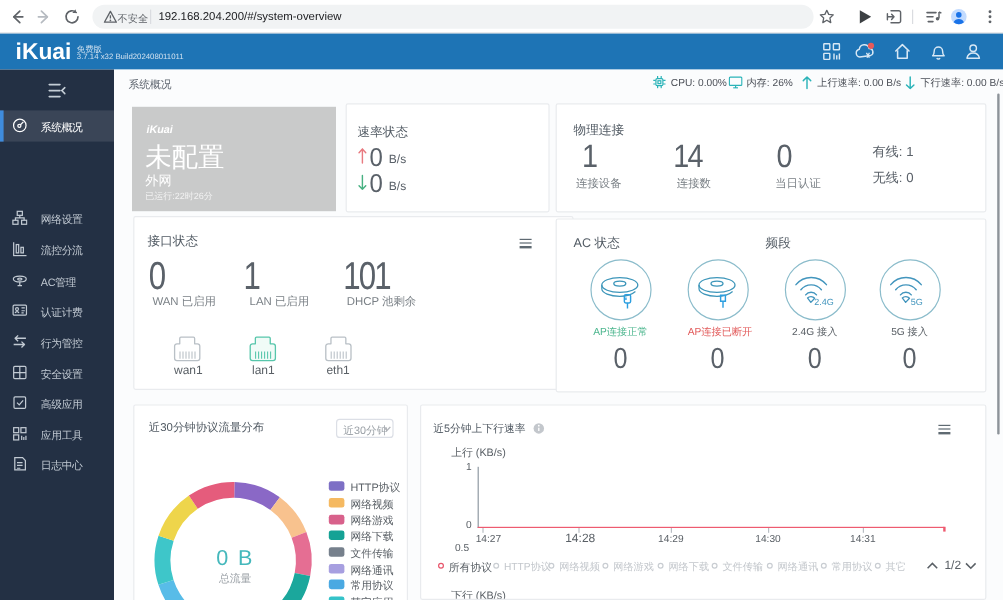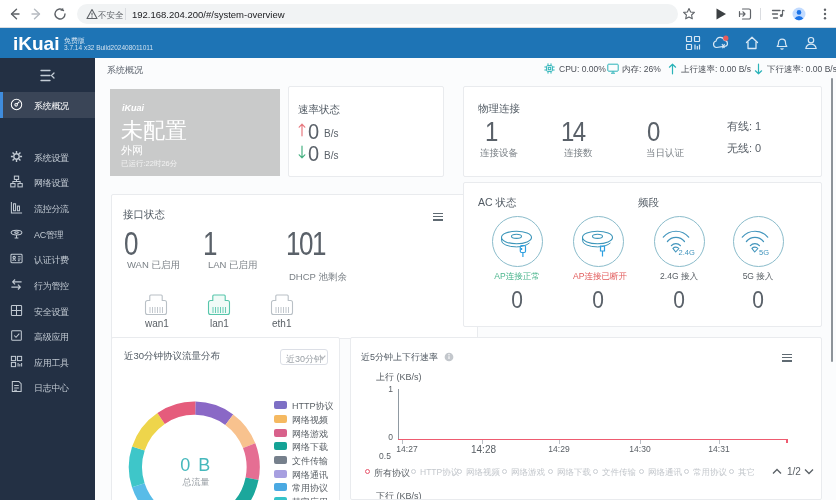--- a/index.html
+++ b/index.html
@@ -137,29 +137,20 @@
   <div class="mi" style="top:34.3px;">
       <svg viewBox="0 0 14 14">
         <g stroke="#fff" stroke-width="1.1" fill="none">
           <circle cx="7" cy="7" r="5.6"></circle>
           <circle cx="6.6" cy="7.4" r="1.4"></circle>
           <path d="M7.6 6.4 L10.2 3.8"></path>
         </g>
       </svg>
       <span style="color:#fff;">系统概况</span>
     </div>
-  <div class="mi" style="top:85.6px;">
-      <svg viewBox="0 0 14 14">
-        <g stroke="#c2cad3" stroke-width="1.5" fill="none">
-          <circle cx="7" cy="7" r="2.9"></circle>
-          <path d="M7 1 v2.2 M7 10.8 v2.2 M1 7 h2.2 M10.8 7 h2.2 M2.75 2.75 l1.6 1.6 M9.65 9.65 l1.6 1.6 M11.25 2.75 L9.65 4.35 M4.35 9.65 L2.75 11.25"></path>
-        </g>
-      </svg>
-      <span>系统设置</span>
-    </div>
   <div class="mi" style="top:136.9px;">
       <svg viewBox="0 0 14 14">
         <g stroke="#c2cad3" stroke-width="1.1" fill="none">
           <path d="M1.5 1 v12 h11.5"></path>
           <rect x="3.8" y="3" width="2.2" height="7.5"></rect>
           <rect x="8" y="5.5" width="2.2" height="5"></rect>
         </g>
       </svg>
       <span>流控分流</span>
     </div>
@@ -273,21 +264,21 @@
 
 <div class="abs" style="left:831px;top:78px;width:2px;height:284px;background:#8d9399;border-radius:1px;"></div>
 
 <div class="abs" style="left:110px;top:89px;width:170px;height:87px;background:#c9caca;">
   <div class="abs" style="left:12px;top:14px;font-size:9px;color:#fff;font-weight:bold;font-style:italic;">iKuai</div>
   <div class="abs" style="left:11px;top:27px;font-size:22px;color:#fff;">未配置</div>
   <div class="abs" style="left:11px;top:54px;font-size:11px;color:#fff;">外网</div>
   <div class="abs" style="left:11px;top:70px;font-size:7.5px;color:#f2f2f2;">已运行:22时26分</div>
 </div>
 
-<div class="card" style="left:288px;top:86px;width:156px;height:91px;">
+<div class="card" style="left:288px;top:86px;width:170px;height:91px;">
   <div class="ctitle" style="left:9px;top:16px;">速率状态</div>
   <svg class="abs" style="left:9px;top:36px;" width="8" height="14" viewBox="0 0 8 14">
       <path d="M4 1.2 V12.8 M1.2 4.2 L4 1.2 L6.8 4.2" stroke="#e87a80" stroke-width="1.2" fill="none" stroke-linecap="round" stroke-linejoin="round"></path>
     </svg>
   <div class="abs" style="left:19px;top:33px;font-size:20px;color:#5a6169;transform:scale(1,1.08);transform-origin:0 0;">0</div>
   <div class="abs" style="left:35px;top:41px;font-size:10px;color:#5a6169;">B/s</div>
   <svg class="abs" style="left:9px;top:58px;" width="8" height="14" viewBox="0 0 8 14">
       <path d="M4 1.2 V12.8 M1.2 9.8 L4 12.8 L6.8 9.8" stroke="#47b182" stroke-width="1.2" fill="none" stroke-linecap="round" stroke-linejoin="round"></path>
     </svg>
   <div class="abs" style="left:19px;top:55px;font-size:20px;color:#5a6169;transform:scale(1,1.08);transform-origin:0 0;">0</div>
@@ -299,33 +290,33 @@
   <div class="abs" style="left:21px;top:29px;font-size:24px;color:#5a6169;transform:scale(1,1.12);transform-origin:0 0;">1</div>
   <div class="numlbl" style="left:16px;top:60px;">连接设备</div>
   <div class="abs" style="left:97px;top:29px;font-size:24px;color:#5a6169;letter-spacing:-1.5px;transform:scale(1,1.12);transform-origin:0 0;">14</div>
   <div class="numlbl" style="left:100px;top:60px;">连接数</div>
   <div class="abs" style="left:183px;top:29px;font-size:24px;color:#5a6169;transform:scale(1,1.12);transform-origin:0 0;">0</div>
   <div class="numlbl" style="left:182px;top:60px;">当日认证</div>
   <div class="abs" style="left:263px;top:32px;font-size:11px;color:#5a6169;">有线: 1</div>
   <div class="abs" style="left:263px;top:54px;font-size:11px;color:#5a6169;">无线: 0</div>
 </div>
 
-<div class="card" style="left:111px;top:194px;width:367px;height:145px;">
+<div class="card" style="left:111px;top:180px;width:367px;height:145px;">
   <div class="ctitle" style="left:11px;top:13px;">接口状态</div>
   <div class="ham" style="left:321px;top:18px;">
       <i></i>
       <i></i>
       <i></i>
     </div>
   <div class="bignum" style="left:12px;top:30px;">0</div>
   <div class="numlbl" style="left:15px;top:64px;">WAN 已启用</div>
   <div class="bignum" style="left:91px;top:30px;">1</div>
   <div class="numlbl" style="left:96px;top:64px;">LAN 已启用</div>
   <div class="bignum" style="left:174px;top:30px;">101</div>
-  <div class="numlbl" style="left:177px;top:64px;margin-top:12px;">DHCP 池剩余</div>
+  <div class="numlbl" style="left:177px;top:64px;">DHCP 池剩余</div>
   <div id="ports">
     <svg class="abs" style="left:31px;top:98px;" width="26" height="23" viewBox="0 0 26 23">
         <g stroke="#b9c0c6" stroke-width="1.1" fill="none" stroke-linejoin="round">
           <path d="M4.5 21.5 a2 2 0 0 1 -2 -2 V9.5 a2 2 0 0 1 2 -2 H6.8 V3 a1 1 0 0 1 1 -1 H18.2 a1 1 0 0 1 1 1 V7.5 H21.5 a2 2 0 0 1 2 2 V19.5 a2 2 0 0 1 -2 2 z"></path>
           <path d="M7 14 v6 M9.5 14 v6 M12 14 v6 M14.5 14 v6 M17 14 v6 M19.5 14 v6" stroke-width="0.9"></path>
         </g>
       </svg>
     <div class="abs" style="left:33px;top:123px;font-size:10px;color:#5a6066;">wan1</div>
     <svg class="abs" style="left:94px;top:98px;" width="26" height="23" viewBox="0 0 26 23">
         <g stroke="#57c6ab" stroke-width="1.1" fill="#f0fbf7" stroke-linejoin="round">

